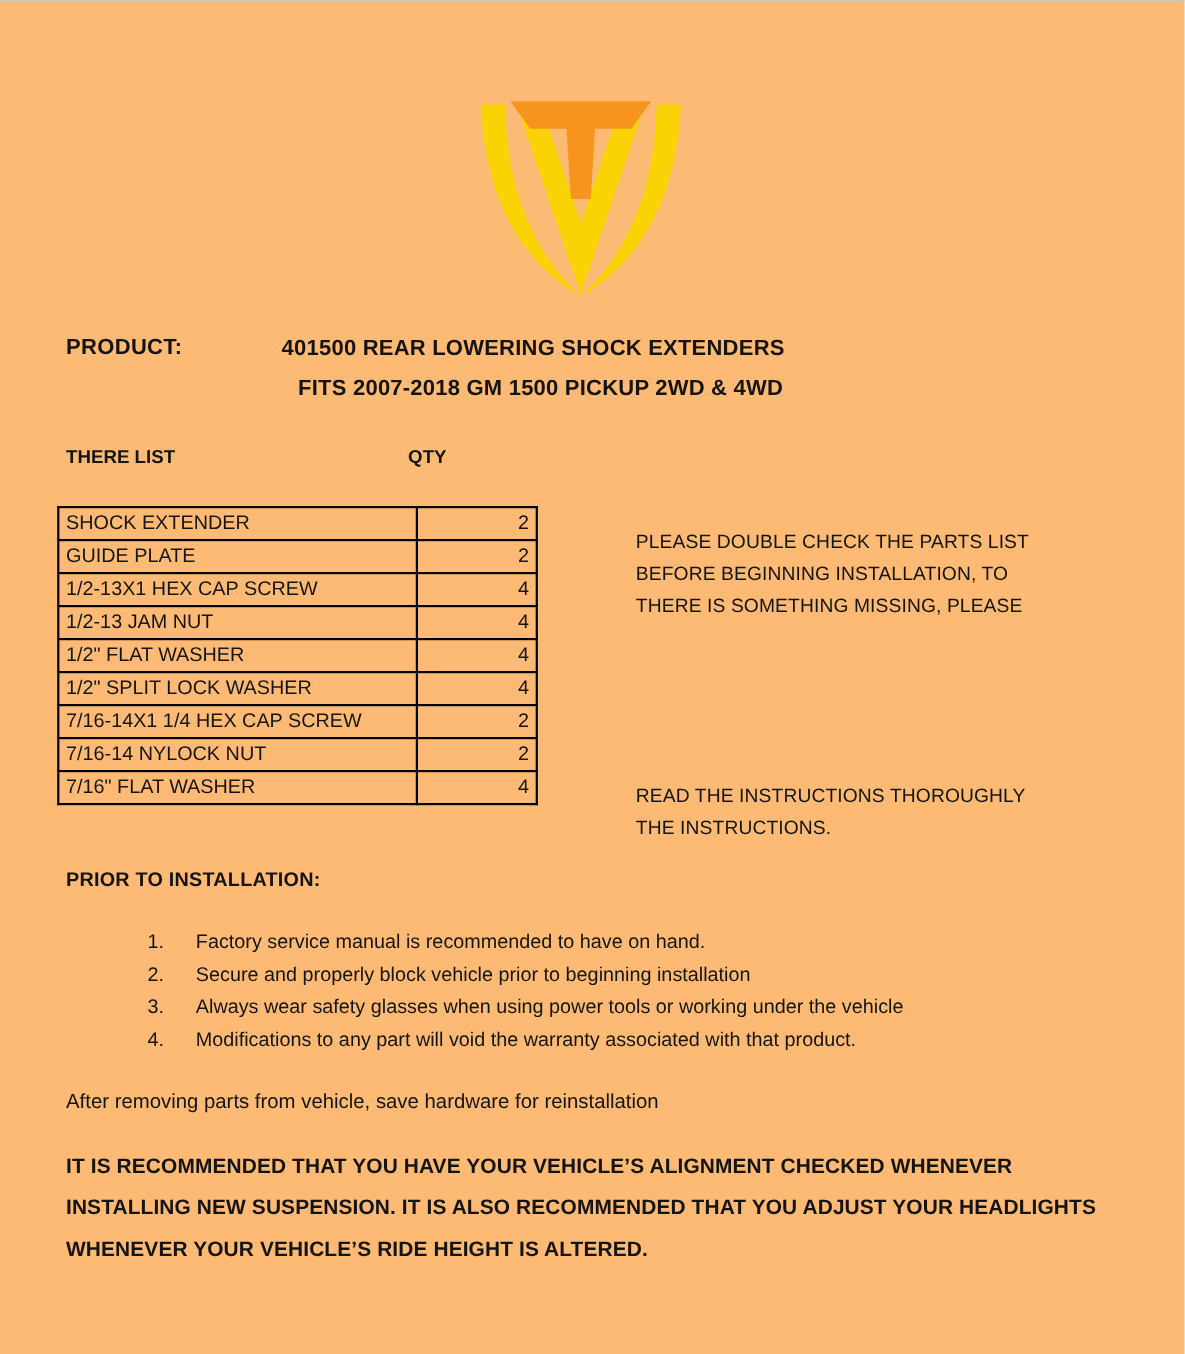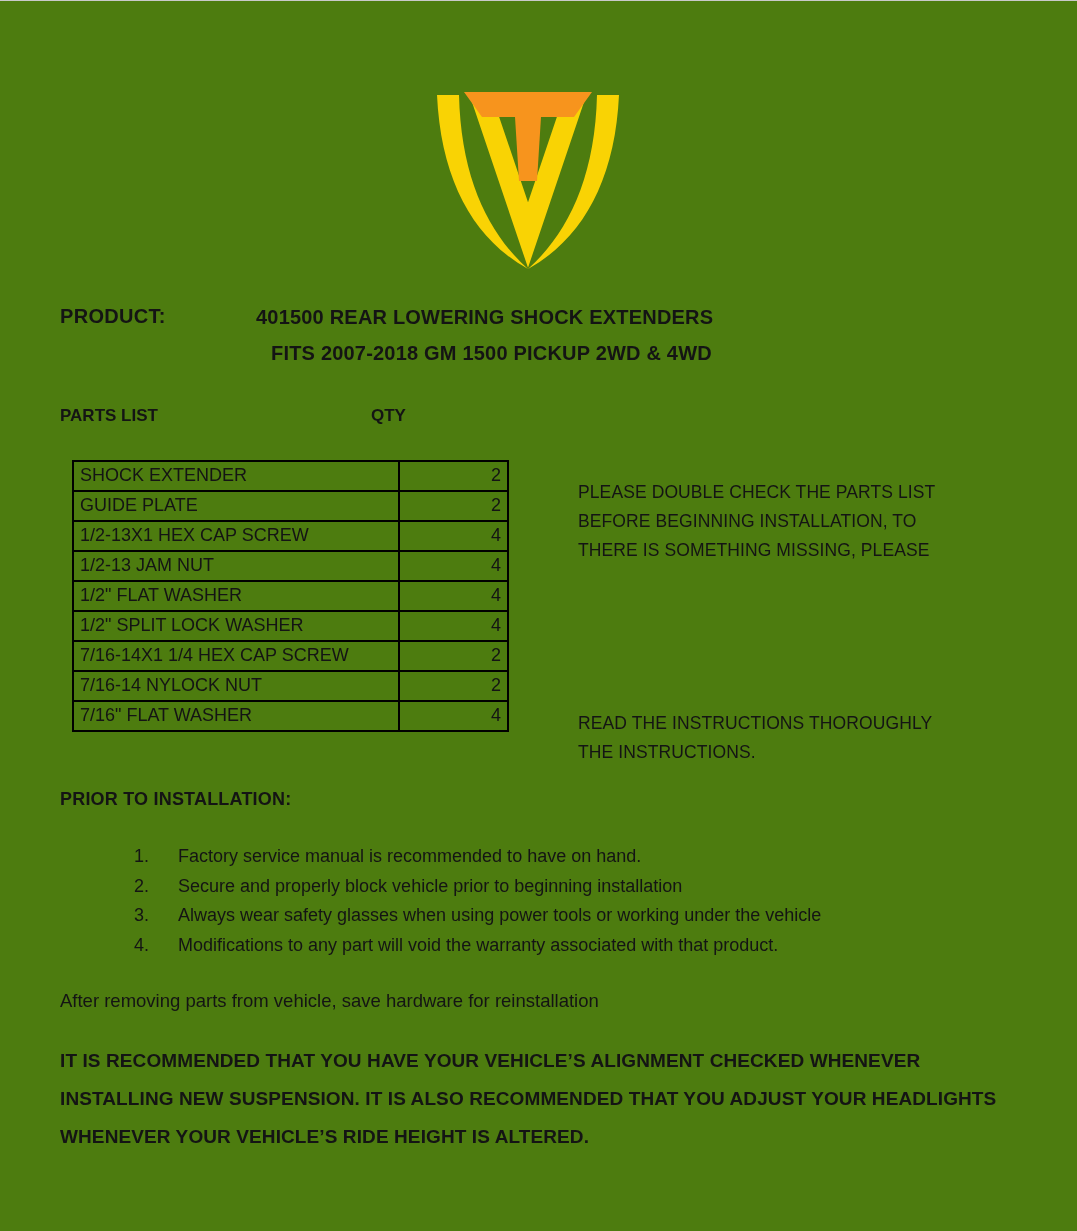--- a/index.html
+++ b/index.html
@@ -1,20 +1,20 @@
 <!DOCTYPE html>
 <html><head>
 <meta charset="utf-8">
 <style>
   html, body { margin: 0; padding: 0; background: #ffffff; }
   .page {
     position: relative;
     width: 1077px;
     height: 1231px;
-    background: #4d7c0f;
+    background: #fdba74;
     font-family: "Liberation Sans", sans-serif;
     color: #141414;
     overflow: hidden;
     border-top: 1px solid #c9c9c9;
     box-sizing: border-box;
   }
   .abs { position: absolute; }
 
   .logo { position: absolute; left: 428px; top: 86px; width: 200px; height: 188px; }
   .logo svg { width: 100%; height: 100%; display: block; }
@@ -23,21 +23,20 @@
   .product-line1 { left: 256px; top: 305px; font-size: 20px; font-weight: bold; letter-spacing: 0.2px; }
   .product-line2 { left: 271px; top: 341px; font-size: 20px; font-weight: bold; letter-spacing: 0.2px; }
 
   .parts-heading { left: 60px; top: 405px; font-size: 17px; font-weight: bold; }
   .qty-heading   { left: 371px; top: 405px; font-size: 17px; font-weight: bold; }
 
   table.parts-table {
     position: absolute; left: 52px; top: 459px;
     border-collapse: collapse; width: 427px;
     table-layout: fixed;
-    margin-left: 20px;
   }
   table.parts-table td {
     border: 2px solid #000;
     font-size: 18px;
     padding: 1px 6px 2px 6px;
     height: 25px;
     white-space: nowrap;
     overflow: hidden;
   }
   td.part-name { width: 312px; }
@@ -76,21 +75,21 @@
       <path d="M 191 8 C 187 94 154 152 100 182 C 139 147 167 92 169 8 Z" fill="#F9D304"></path>
 
       <path d="M 36 5 L 164 5 L 146 30 L 113 30 L 109 94 L 91 94 L 87 30 L 54 30 Z" fill="#F7941D"></path>
     </svg>
   </div>
 
   <div class="abs product-label">PRODUCT:</div>
   <div class="abs product-line1">401500 REAR LOWERING SHOCK EXTENDERS</div>
   <div class="abs product-line2">FITS 2007-2018 GM 1500 PICKUP 2WD &amp; 4WD</div>
 
-  <div class="abs parts-heading">PARTS LIST</div>
+  <div class="abs parts-heading">THERE LIST</div>
   <div class="abs qty-heading">QTY</div>
 
   <table class="parts-table">
     <tbody>
       <tr>
         <td class="part-name">SHOCK EXTENDER</td>
         <td class="part-qty">2</td>
       </tr>
       <tr>
         <td class="part-name">GUIDE PLATE</td>

